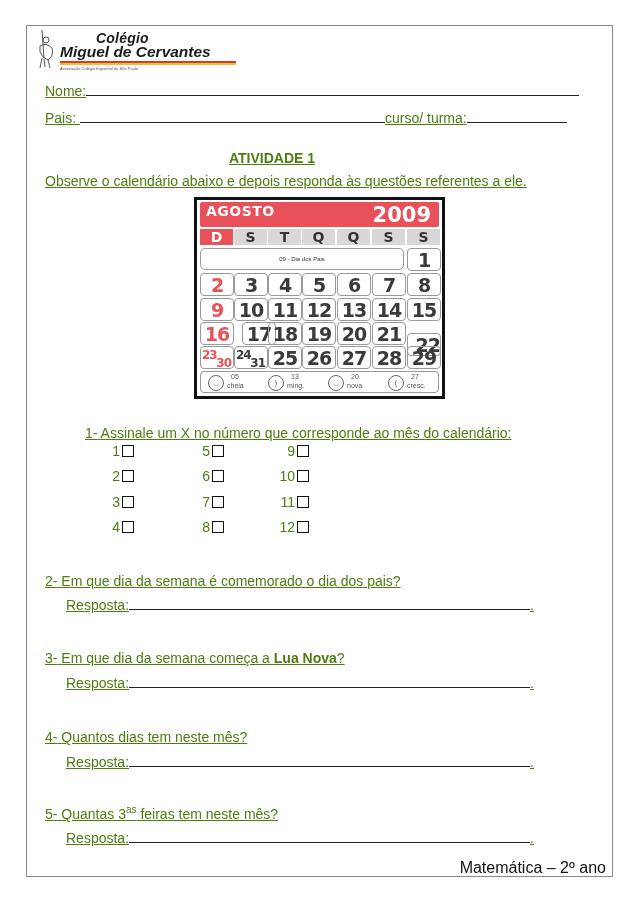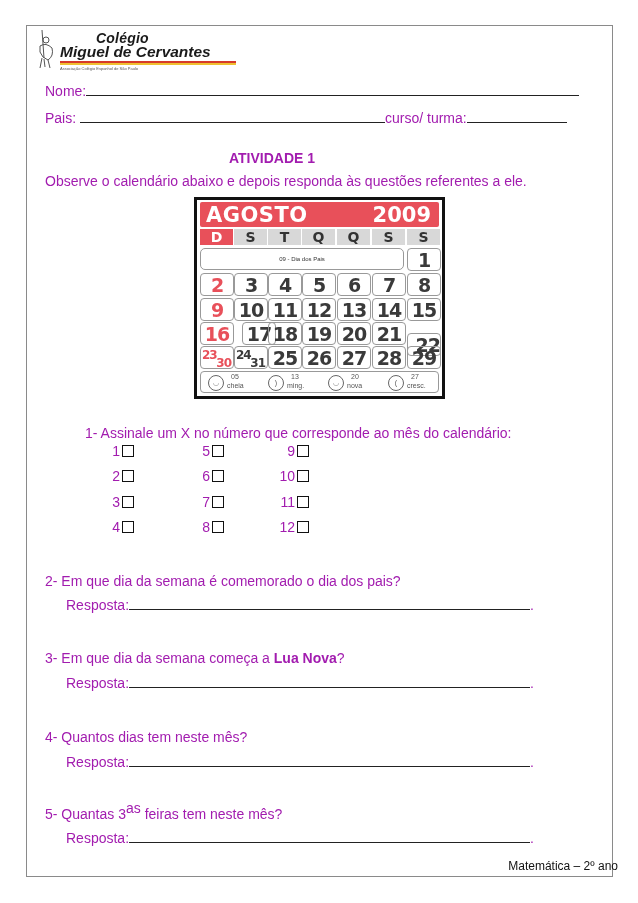--- a/index.html
+++ b/index.html
@@ -10,46 +10,46 @@
 
   
   .logo { position: absolute; left: 34px; top: 28px; width: 210px; height: 44px; }
   .logo-knight { position: absolute; left: 0; top: 0; width: 24px; height: 42px; }
   .logo-name1 { position: absolute; left: 26px; top: 2px; font-size: 14px; font-weight: bold; font-style: italic; color: #1a1a1a; letter-spacing: 0.2px; margin-left: 36px; }
   .logo-name2 { position: absolute; left: 26px; top: 15px; font-size: 15.5px; font-weight: bold; font-style: italic; color: #1a1a1a; white-space: nowrap; }
   .logo-stripe-red { position: absolute; left: 26px; top: 33px; width: 176px; height: 2px; background: #d63a2a; }
   .logo-stripe-yellow { position: absolute; left: 26px; top: 35px; width: 176px; height: 2px; background: #f0c030; }
   .logo-sub { position: absolute; left: 26px; top: 38px; font-size: 4px; color: #555; white-space: nowrap; }
 
-  .txt { position: absolute; font-size: 14px; white-space: nowrap; color: #a21caf; }
+  .txt { position: absolute; font-size: 14px; white-space: nowrap; color: #4d7c0f; text-decoration: underline; }
   .line-fill { display: inline-block; border-bottom: 1px solid #222; height: 12px; vertical-align: baseline; }
 
   
   .cal { position: absolute; left: 194px; top: 197px; width: 251px; height: 202px; border: 3px solid #111; background: #fff; }
   .cal-head { position: absolute; left: 3px; top: 2px; width: 239px; height: 25px; background: #e8505a; border-radius: 2px; }
-  .cal-month { position: absolute; left: 6px; top: 1px; font-size: 21px; font-weight: bold; color: #fff; font-family: "DejaVu Sans", sans-serif; letter-spacing: 0.5px; }
+  .cal-month { position: absolute; left: 6px; top: 1px; font-size: 14px; font-weight: bold; color: #fff; font-family: "DejaVu Sans", sans-serif; letter-spacing: 0.5px; }
   .cal-year { position: absolute; right: 8px; top: 1px; font-size: 21px; font-weight: bold; color: #fff; font-family: "DejaVu Sans", sans-serif; }
   .cal-wd { position: absolute; top: 29px; height: 16px; width: 33px; background: #d8d8d8; text-align: center; font-size: 14px; font-weight: bold; font-family: "DejaVu Sans", sans-serif; color: #333; line-height: 16px; }
   .cal-wd.sun { background: #e8505a; color: #fff; }
   .cal-note { position: absolute; left: 3px; top: 48px; width: 204px; height: 22px; border: 1px solid #999; border-radius: 5px; font-size: 6px; color: #333; text-align: center; line-height: 20px; }
   .cal-cell { position: absolute; width: 34px; height: 23px; border: 1px solid #999; border-radius: 4px; text-align: center; font-size: 19px; font-weight: bold; color: #3a3a3a; line-height: 22px; font-family: "DejaVu Sans", sans-serif; letter-spacing: -1px; }
   .cal-cell.sun { color: #e8505a; }
   .cal-cell .a { position: absolute; left: 1px; top: -3px; font-size: 12px; }
   .cal-cell .b { position: absolute; right: 2px; top: 5px; font-size: 12px; }
   .cal-moon { position: absolute; left: 3px; top: 171px; width: 239px; height: 22px; border: 1px solid #999; border-radius: 4px; }
   .moon { position: absolute; top: 1px; width: 58px; height: 20px; }
   .moon-glyph { position: absolute; left: 3px; top: 2px; width: 16px; height: 16px; border: 1px solid #666; border-radius: 50%; font-size: 7px; text-align: center; line-height: 14px; color: #555; }
   .moon-day { position: absolute; left: 26px; top: 0; font-size: 7px; color: #555; }
   .moon-lbl { position: absolute; left: 22px; top: 9px; font-size: 7px; color: #555; }
   .chk-item { position: absolute; white-space: nowrap; }
   .chk-num { display: inline-block; text-align: right; }
   .chk-box { display: inline-block; width: 12px; height: 12px; border: 1px solid #111; vertical-align: -1px; margin-left: 2px; }
 
-  sup { font-size: 14px; vertical-align: 6px; line-height: 0; }
-  .footer { position: absolute; right: 20px; top: 859px; font-size: 12px; }
+  sup { font-size: 10px; vertical-align: 6px; line-height: 0; }
+  .footer { position: absolute; right: 32px; top: 859px; font-size: 16px; }
 </style>
 </head>
 <body>
 
 <div class="page-frame"></div>
 
 <div class="logo">
   <svg class="logo-knight" viewBox="0 0 24 42">
     <line x1="8" y1="2" x2="10" y2="30" stroke="#555" stroke-width="1"></line>
     <circle cx="12" cy="12" r="3" fill="none" stroke="#555" stroke-width="1"></circle>

